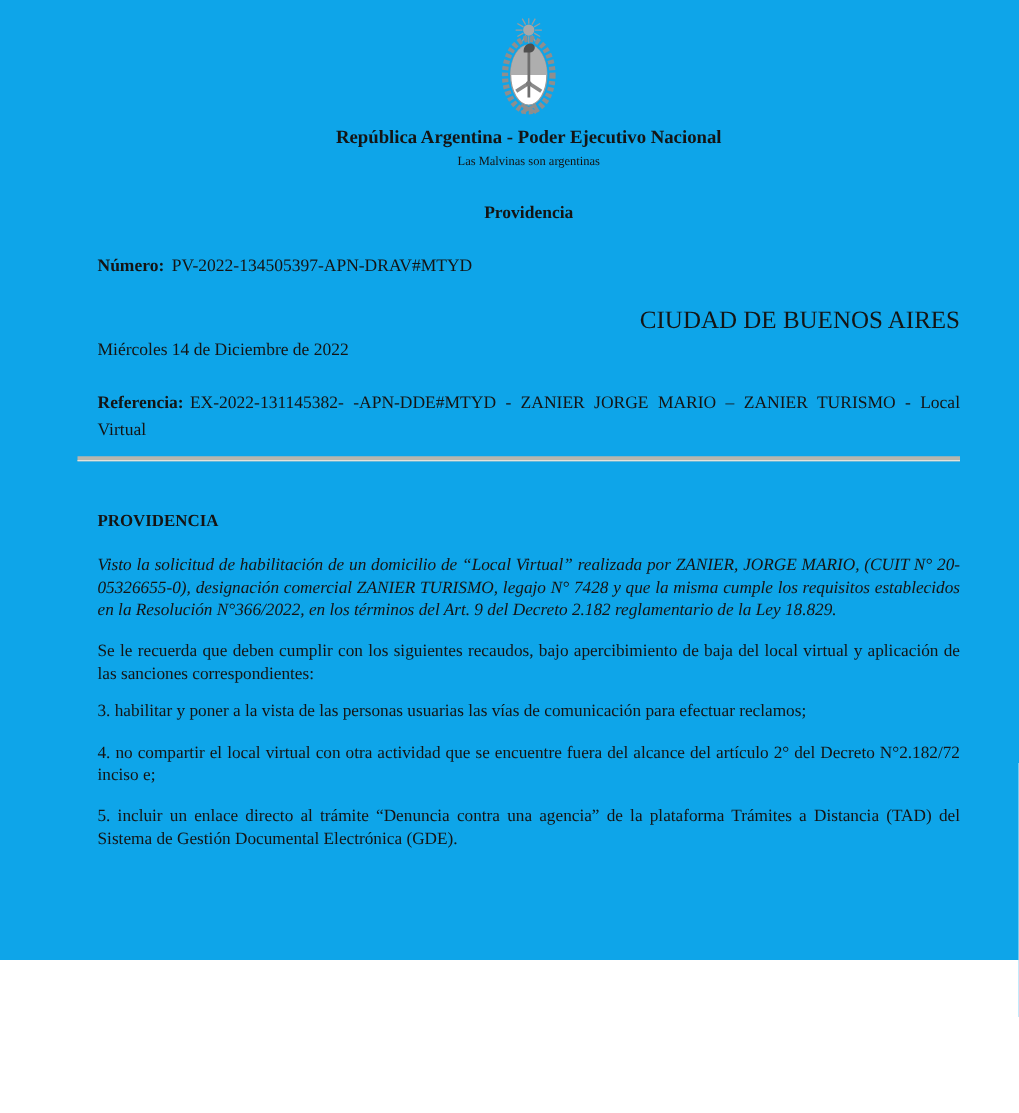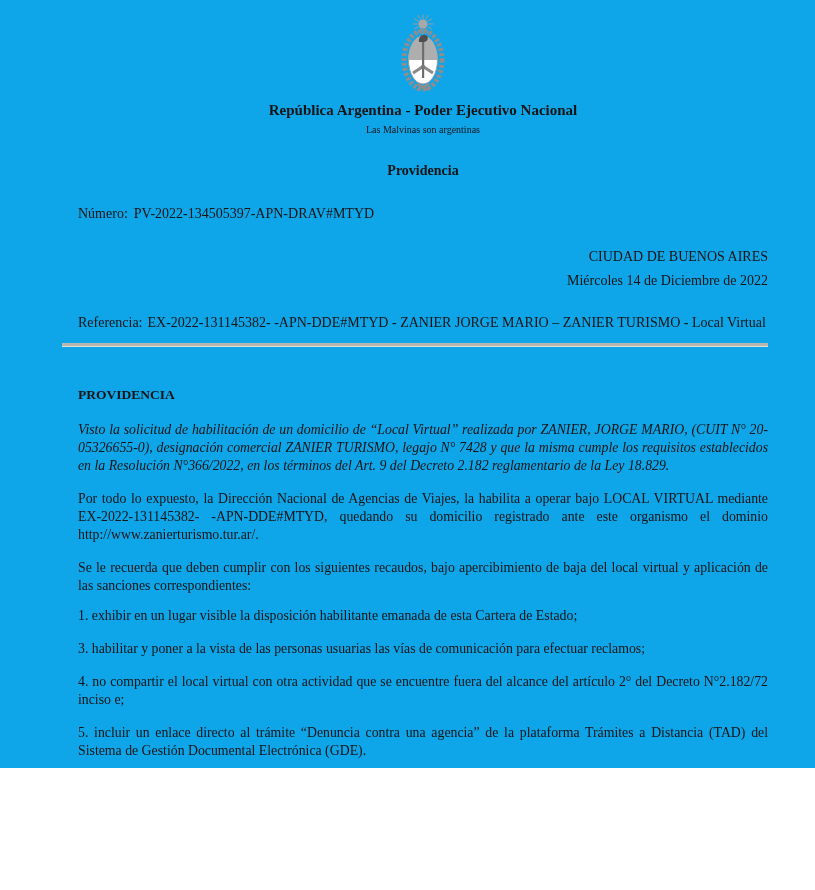--- a/index.html
+++ b/index.html
@@ -41,31 +41,31 @@
     text-align: center;
     font-weight: bold;
     font-size: 14px;
     line-height: 17px;
   }
   .numero {
     margin: 26px 0 0 0;
     font-size: 14px;
     line-height: 18px;
   }
-  .b { font-weight: normal; }
+  .b { font-weight: bold; }
   .numero .b { margin-right: 6px; }
   .place {
     margin-top: 25px;
     text-align: right;
-    font-size: 14px;
+    font-size: 20px;
     line-height: 17px;
   }
   .date {
     margin-top: 7px;
-    text-align: right;
+    text-align: left;
     font-size: 14px;
     line-height: 17px;
   }
   .ref {
     margin: 23px 0 0 0;
     font-size: 14px;
     line-height: 22px;
     text-align: justify;
   }
   .ref .b { margin-right: 5px; }
@@ -150,23 +150,21 @@
     <p class="ref"><span class="b">Referencia:</span><span>EX-2022-131145382- -APN-DDE#MTYD - ZANIER JORGE MARIO – ZANIER TURISMO - Local Virtual</span></p>
 
     <hr class="rule">
 
     <div class="body-heading">
       <div>PROVIDENCIA</div>
     </div>
 
     <p class="body-p first">Visto la solicitud de habilitación de un domicilio de “Local Virtual” realizada por ZANIER, JORGE MARIO, (CUIT N° 20-05326655-0), designación comercial ZANIER TURISMO, legajo N° 7428 y que la misma cumple los requisitos establecidos en la Resolución N°366/2022, en los términos del Art. 9 del Decreto 2.182 reglamentario de la Ley 18.829.</p>
 
-    <p class="body-p">Por todo lo expuesto, la Dirección Nacional de Agencias de Viajes, la habilita a operar bajo LOCAL VIRTUAL mediante EX-2022-131145382- -APN-DDE#MTYD, quedando su domicilio registrado ante este organismo el dominio http://www.zanierturismo.tur.ar/.</p>
 
     <p class="body-p intro">Se le recuerda que deben cumplir con los siguientes recaudos, bajo apercibimiento de baja del local virtual y aplicación de las sanciones correspondientes:</p>
 
-    <p class="list-item">1. exhibir en un lugar visible la disposición habilitante emanada de esta Cartera de Estado;</p>
     <p class="list-item">3. habilitar y poner a la vista de las personas usuarias las vías de comunicación para efectuar reclamos;</p>
     <p class="list-item">4. no compartir el local virtual con otra actividad que se encuentre fuera del alcance del artículo 2° del Decreto N°2.182/72 inciso e;</p>
     <p class="list-item">5. incluir un enlace directo al trámite “Denuncia contra una agencia” de la plataforma Trámites a Distancia (TAD) del Sistema de Gestión Documental Electrónica (GDE).</p>
 
   </div>
 </div>
 
 </body></html>

